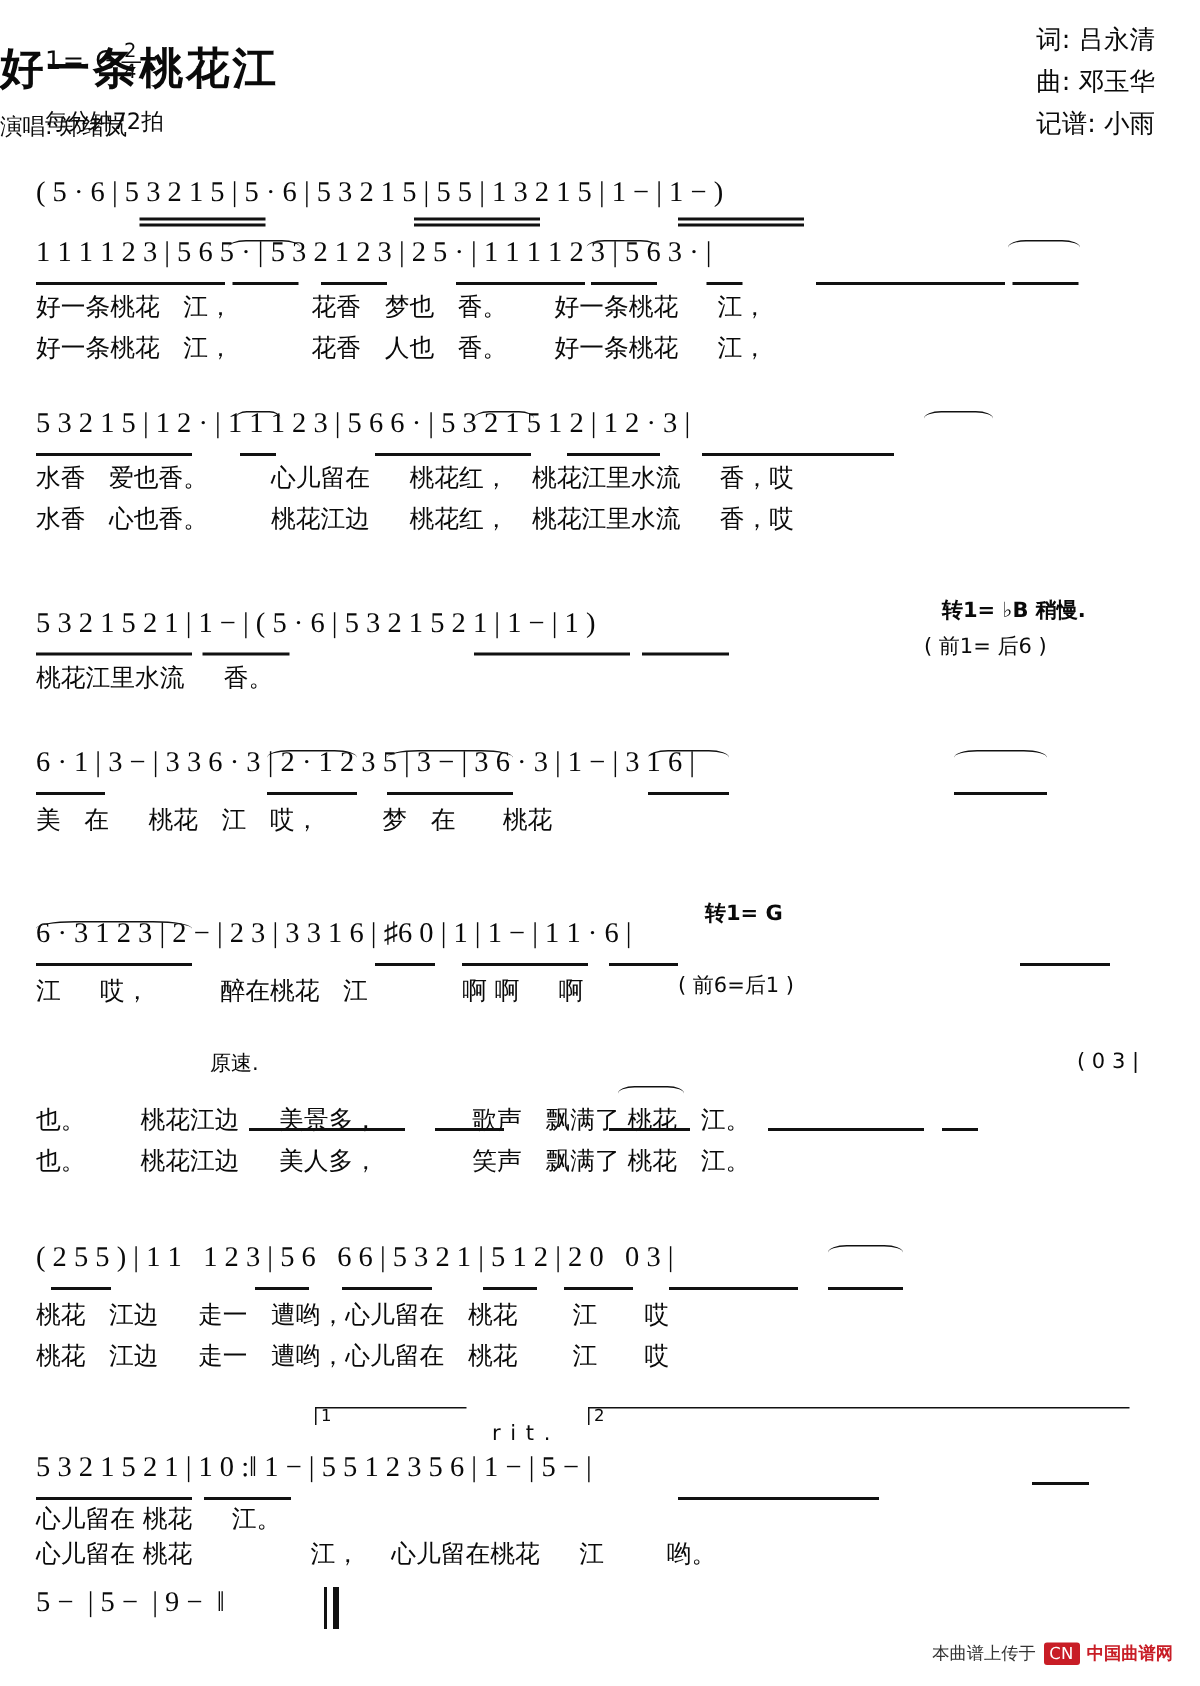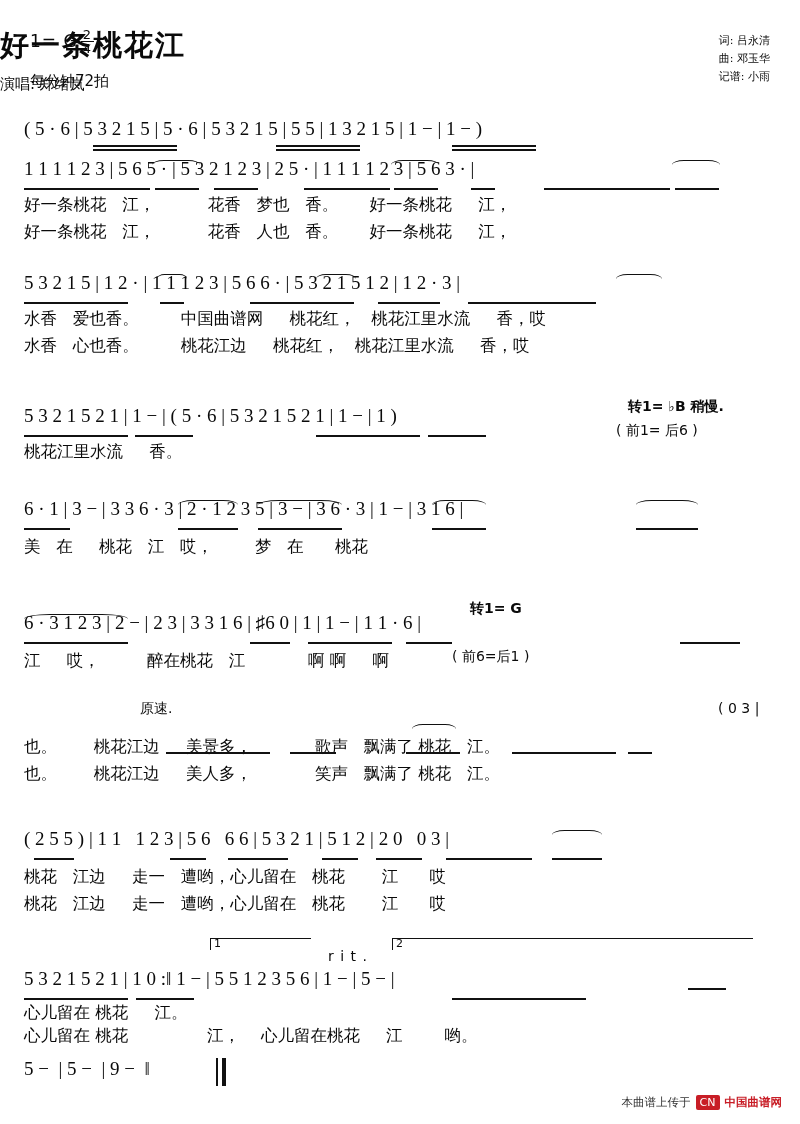--- a/index.html
+++ b/index.html
@@ -31,22 +31,22 @@
   .title{
     position:absolute;left:0;right:0;top:26px;
     text-align:left;font-size:29px;font-weight:bold;
     letter-spacing:2px;
   }
   .singer{
     position:absolute;left:0;right:0;top:75px;
     font-size:15px;
   }
   .credits{
-    position:absolute;right:30px;top:32px;
-    font-size:11px;line-height:1.65;text-align:left;
+    position:absolute;right:30px;top:13px;
+    font-size:17px;line-height:1.65;text-align:left;
   }
 
   
   .line{position:absolute;left:0;width:800px;}
   .notes{
     font-family:Liberation Serif, serif;
     font-size:19px;
     white-space:pre;
     letter-spacing:0px;
   }
@@ -125,21 +125,21 @@
   <div class="beam" style="left:304px;top:188px;width:86px;"></div>
   <div class="beam" style="left:394px;top:188px;width:44px;"></div>
   <div class="slur" style="left:391px;top:160px;width:48px;"></div>
   <div class="beam" style="left:471px;top:188px;width:24px;"></div>
   <div class="beam" style="left:544px;top:188px;width:126px;"></div>
   <div class="beam" style="left:675px;top:188px;width:44px;"></div>
   <div class="slur" style="left:672px;top:160px;width:48px;"></div>
 
   <div class="line" style="top:272px;">
     <div class="notes" style="margin-left:24px;">5 3 2 1 5 | 1 2 · | 1 1 1 2 3 | 5 6 6 · | 5 3 2 1 5 1 2 | 1 2 · 3 |</div>
-    <div class="lyr" style="margin-left:24px;margin-top:14px;">水香   爱也香。        中国曲谱网     桃花红，   桃花江里水流     香，哎</div>
+    <div class="lyr" style="margin-left:24px;margin-top:14px;">水香   爱也香。        心儿留在     桃花红，   桃花江里水流     香，哎</div>
     <div class="lyr" style="margin-left:24px;margin-top:5px;">水香   心也香。        桃花江边     桃花红，   桃花江里水流     香，哎</div>
   </div>
   <div class="beam" style="left:24px;top:302px;width:104px;"></div>
   <div class="beam" style="left:160px;top:302px;width:24px;"></div>
   <div class="slur" style="left:157px;top:274px;width:30px;"></div>
   <div class="beam" style="left:250px;top:302px;width:104px;"></div>
   <div class="slur" style="left:316px;top:274px;width:40px;"></div>
   <div class="beam" style="left:378px;top:302px;width:62px;"></div>
   <div class="beam" style="left:468px;top:302px;width:128px;"></div>
   <div class="slur" style="left:616px;top:274px;width:46px;"></div>

